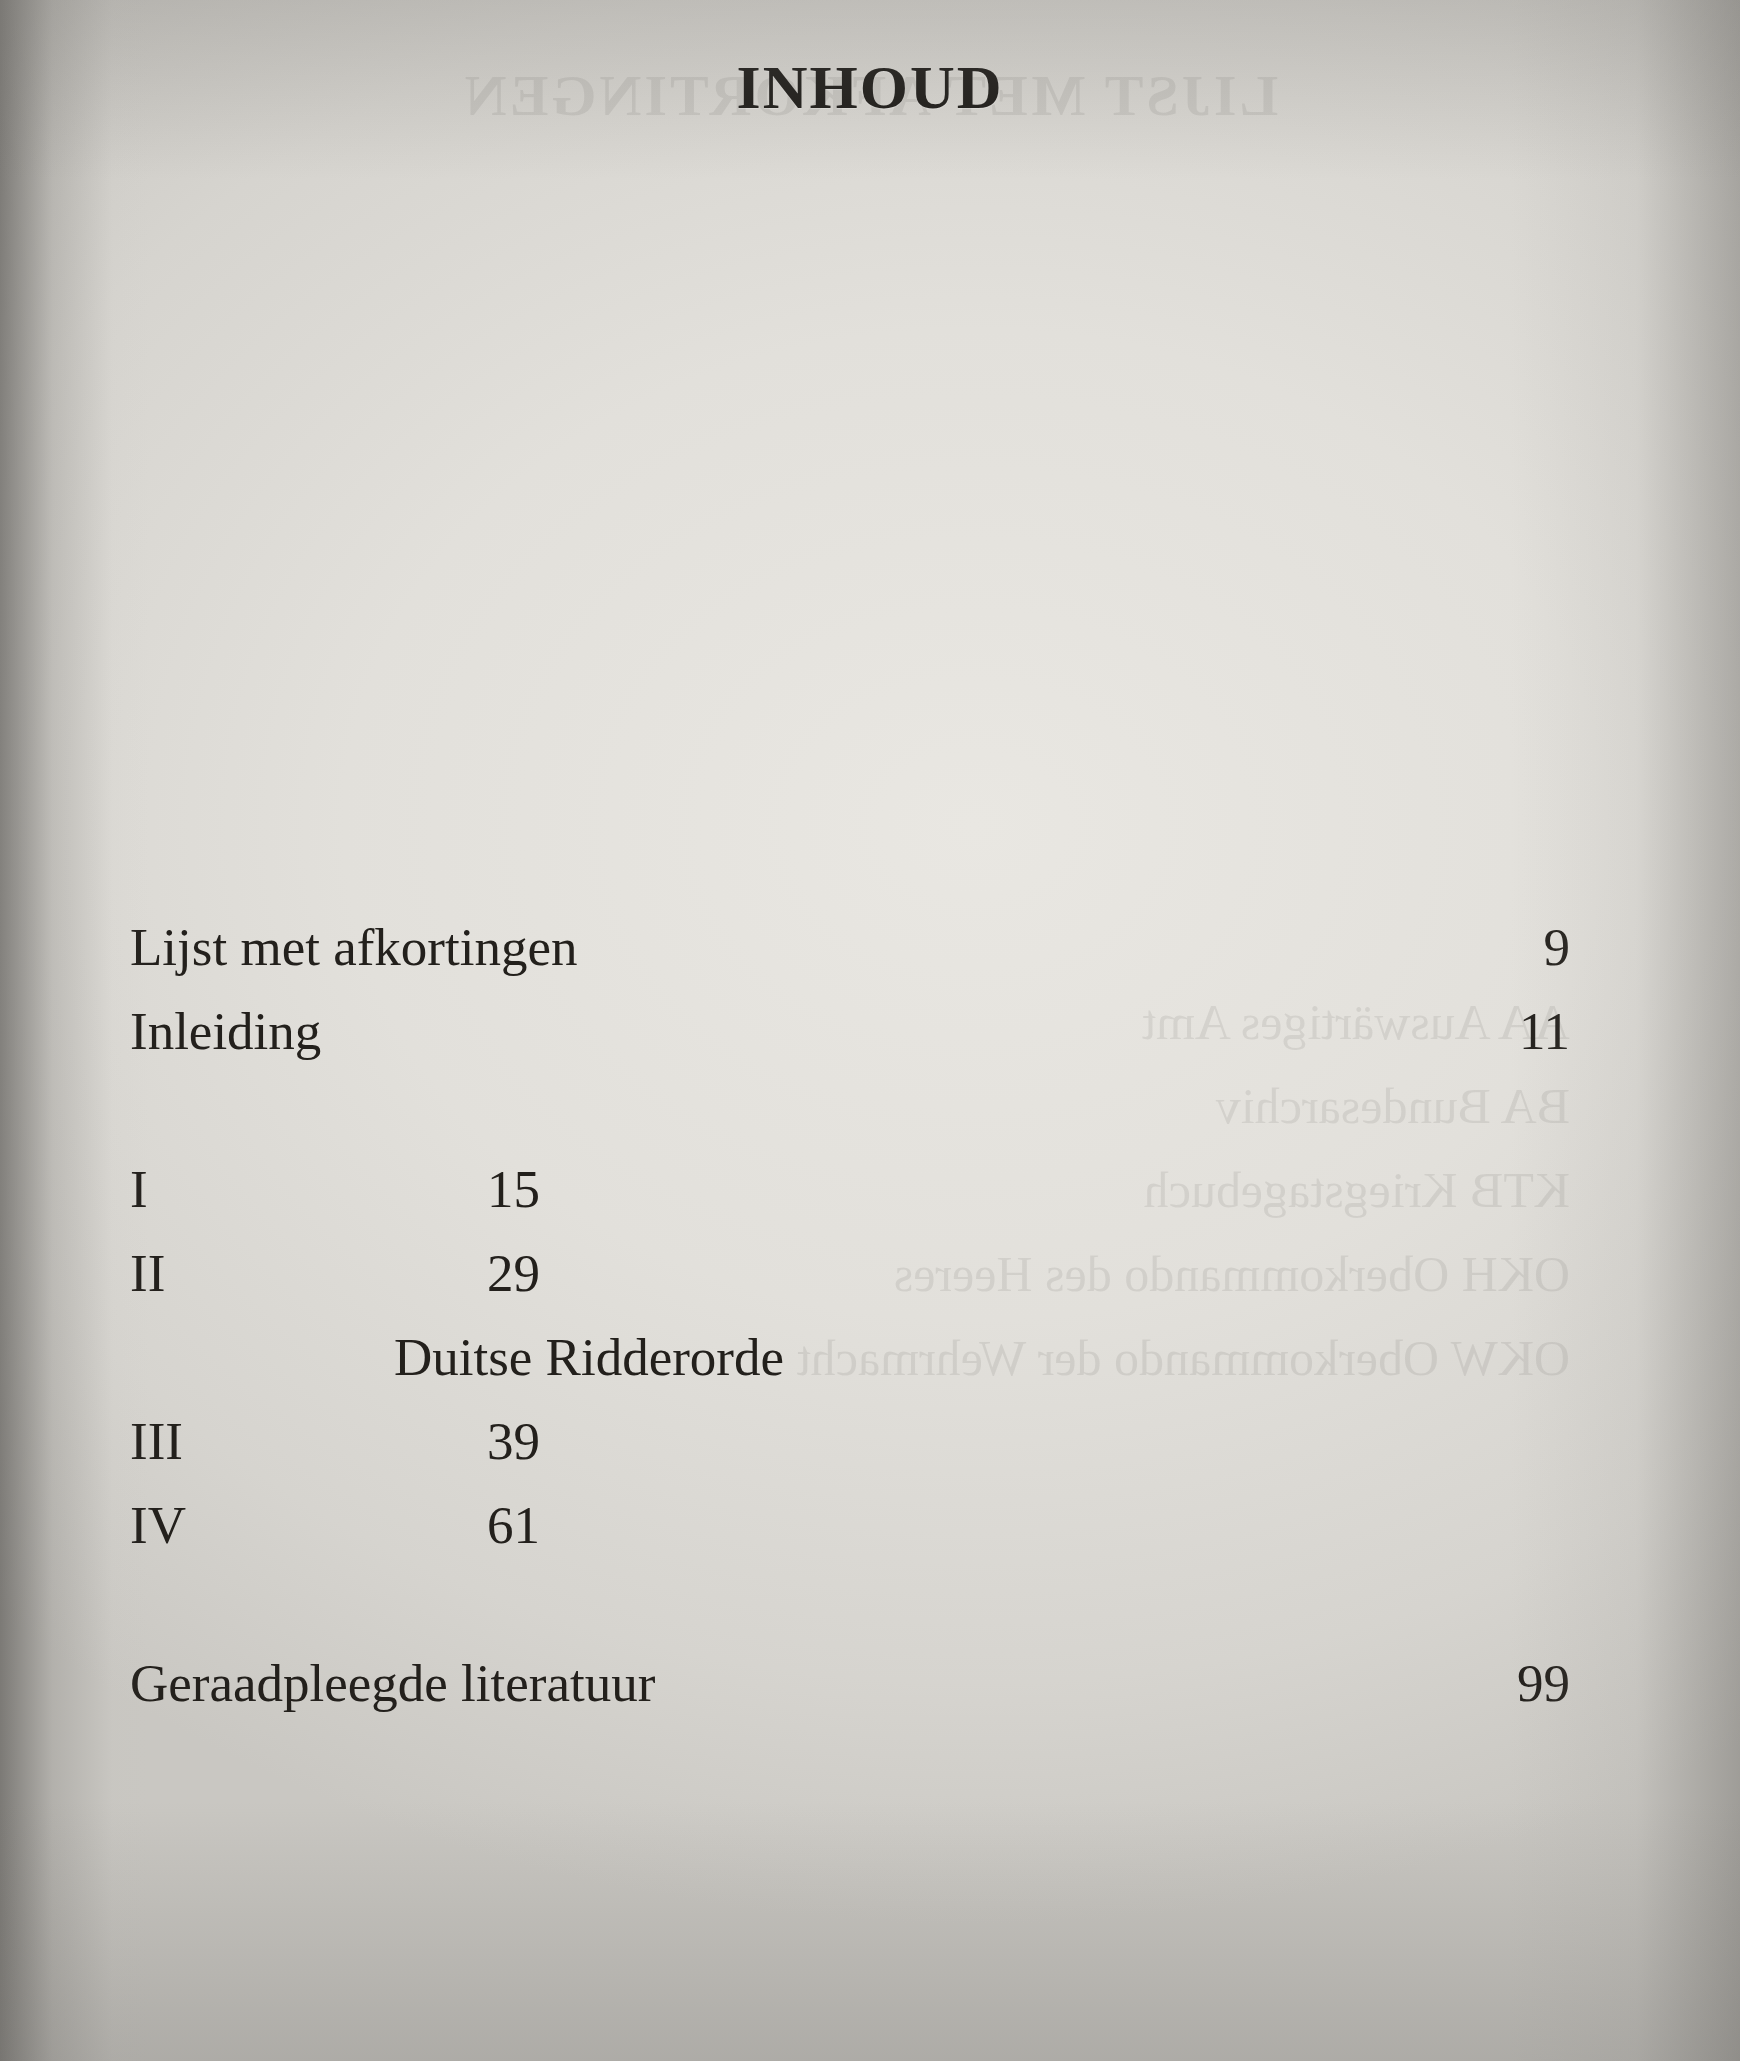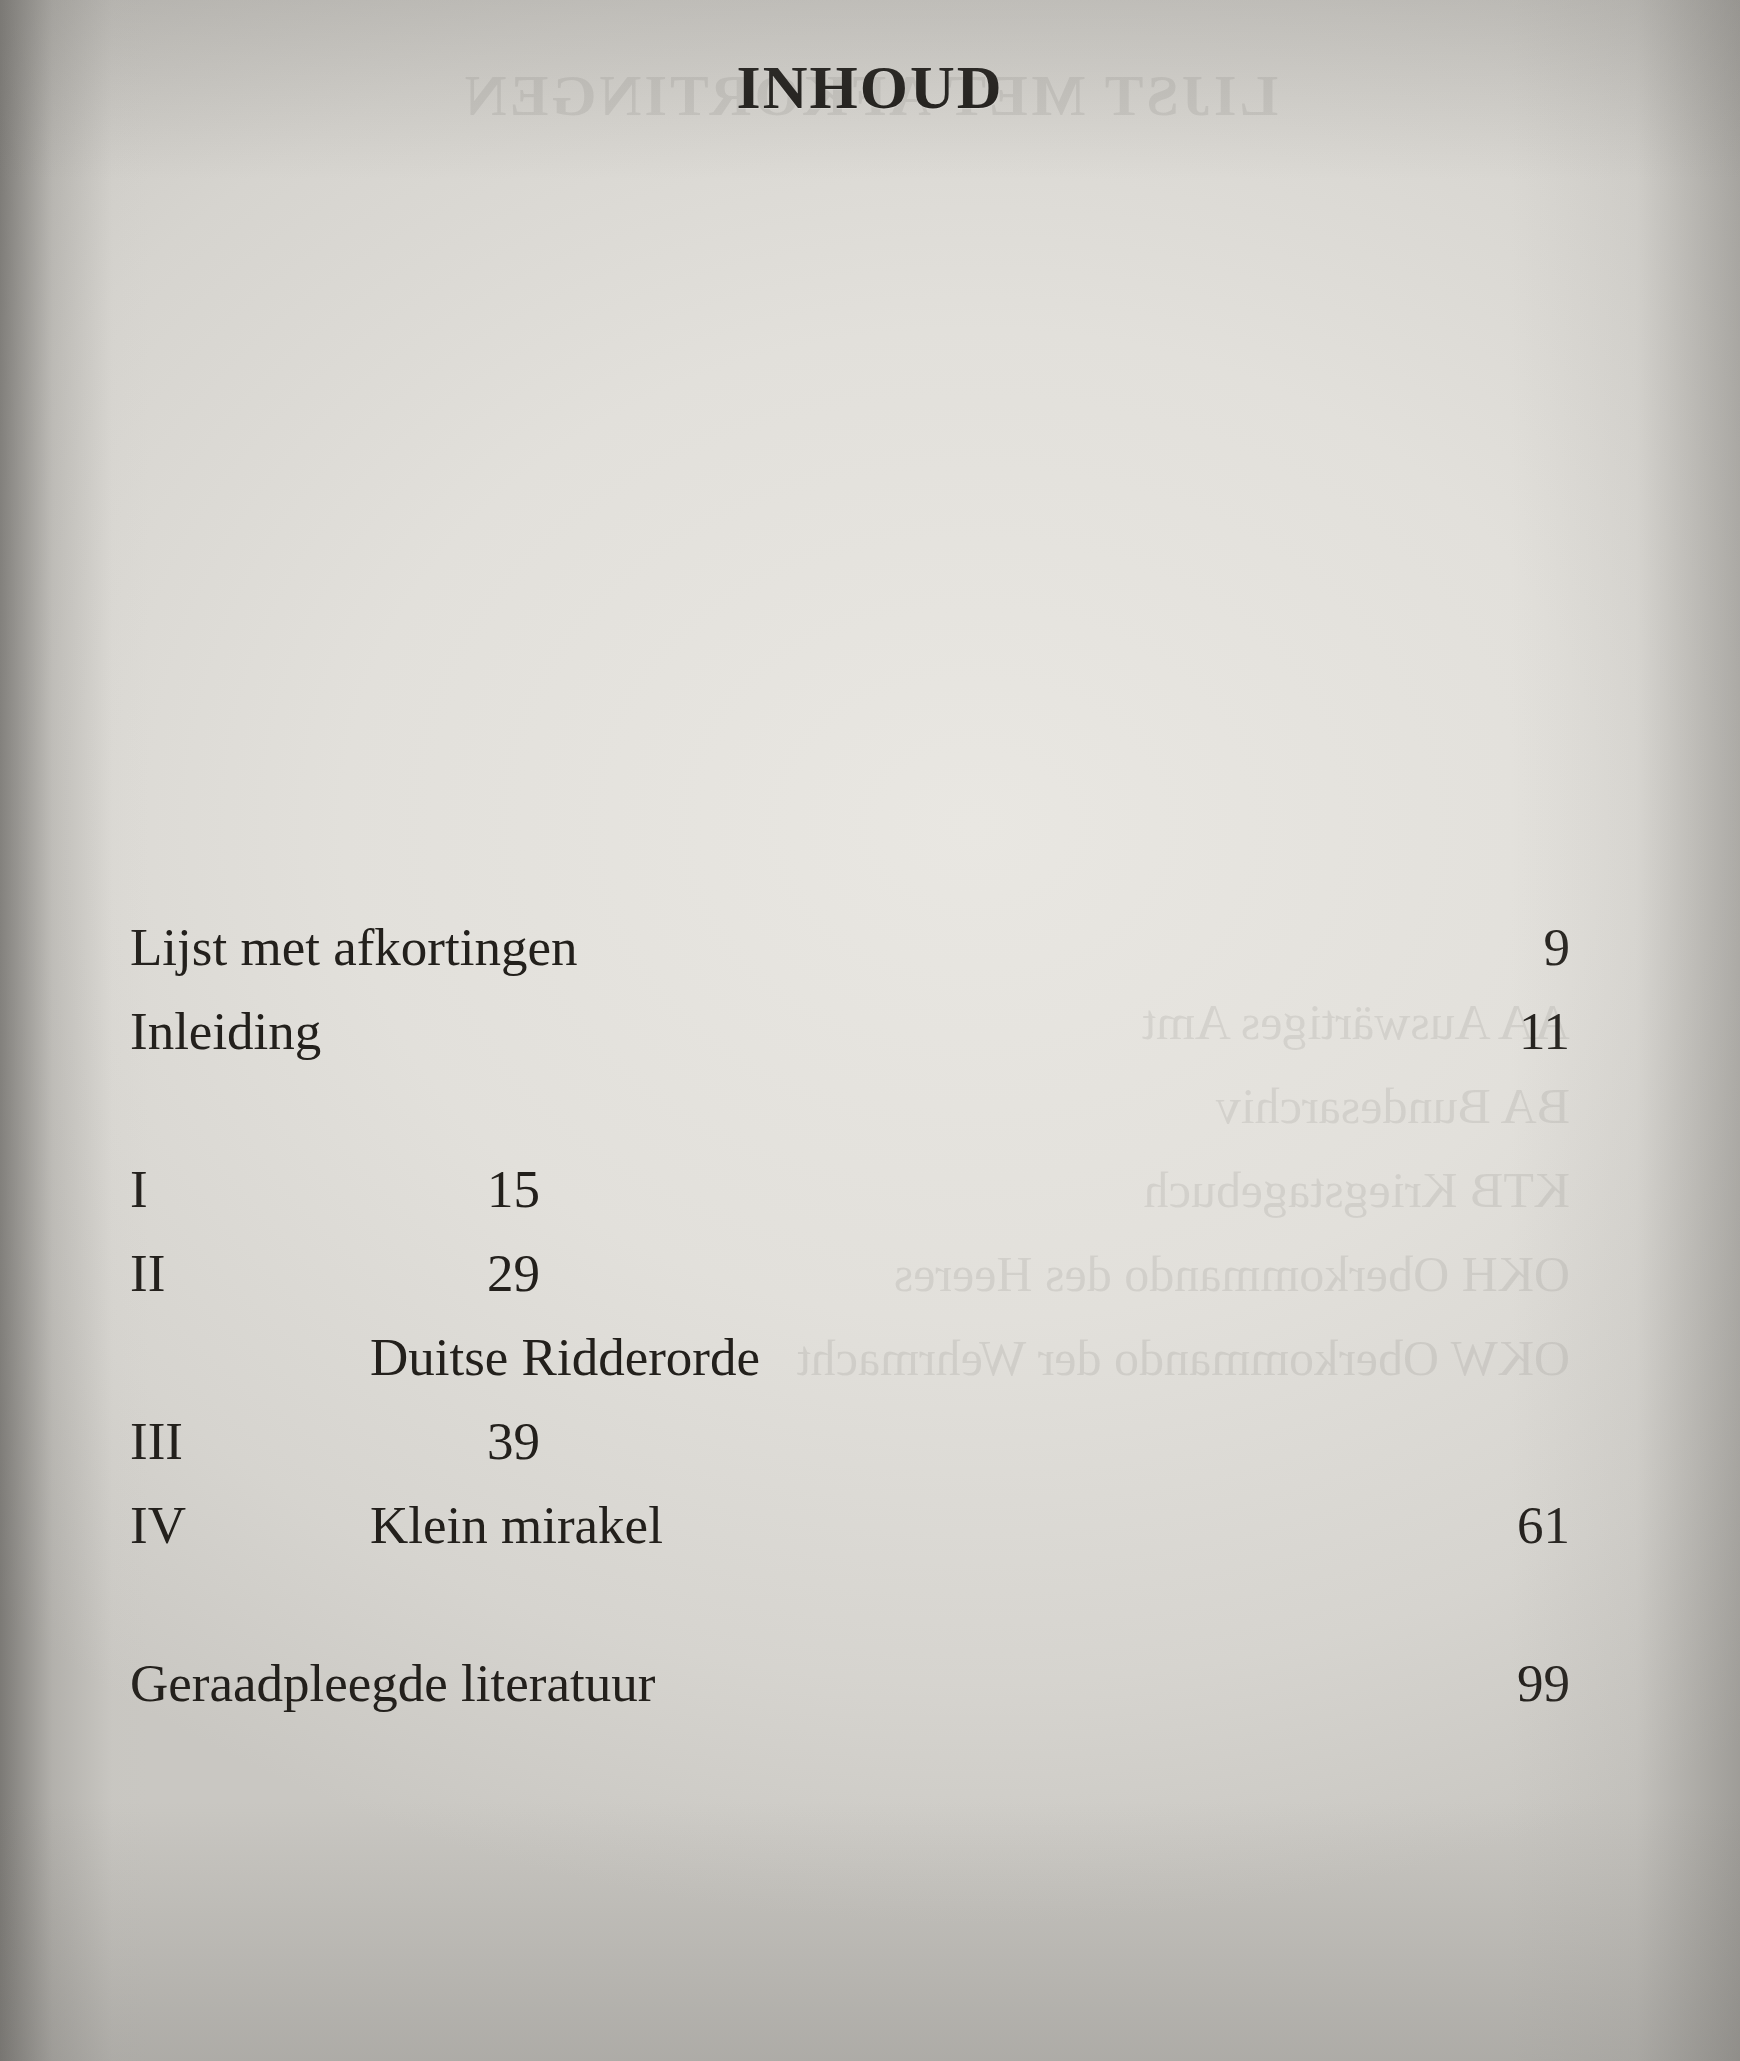--- a/index.html
+++ b/index.html
@@ -126,20 +126,21 @@
     
   }
   .toc-row .page-no {
     flex: 0 0 170px;
     text-align: right;
     padding-right: 60px;
     color: #23201c;
   }
   .toc-row .cont-label {
     flex: 1 1 auto;
+    margin-left: 24px;
   }
   .spacer-md { height: 74px; }
   .spacer-lg { height: 74px; }
 
   
   .soft { filter: blur(0.25px); }
 </style>
 </head>
 <body>
 
@@ -188,21 +189,20 @@
         <div class="page-no"></div>
       </div>
 
       <div class="toc-row">
         <div class="num">III</div>
         <div class="page-no">39</div>
       </div>
 
       <div class="toc-row">
         <div class="num">IV</div>
-        <div class="label">Klein mirakel</div>
         <div class="page-no">61</div>
       </div>
 
 
       <div class="spacer-lg"></div>
 
       <div class="toc-row">
         <div class="label wide">Geraadpleegde literatuur</div>
         <div class="page-no">99</div>
       </div>

